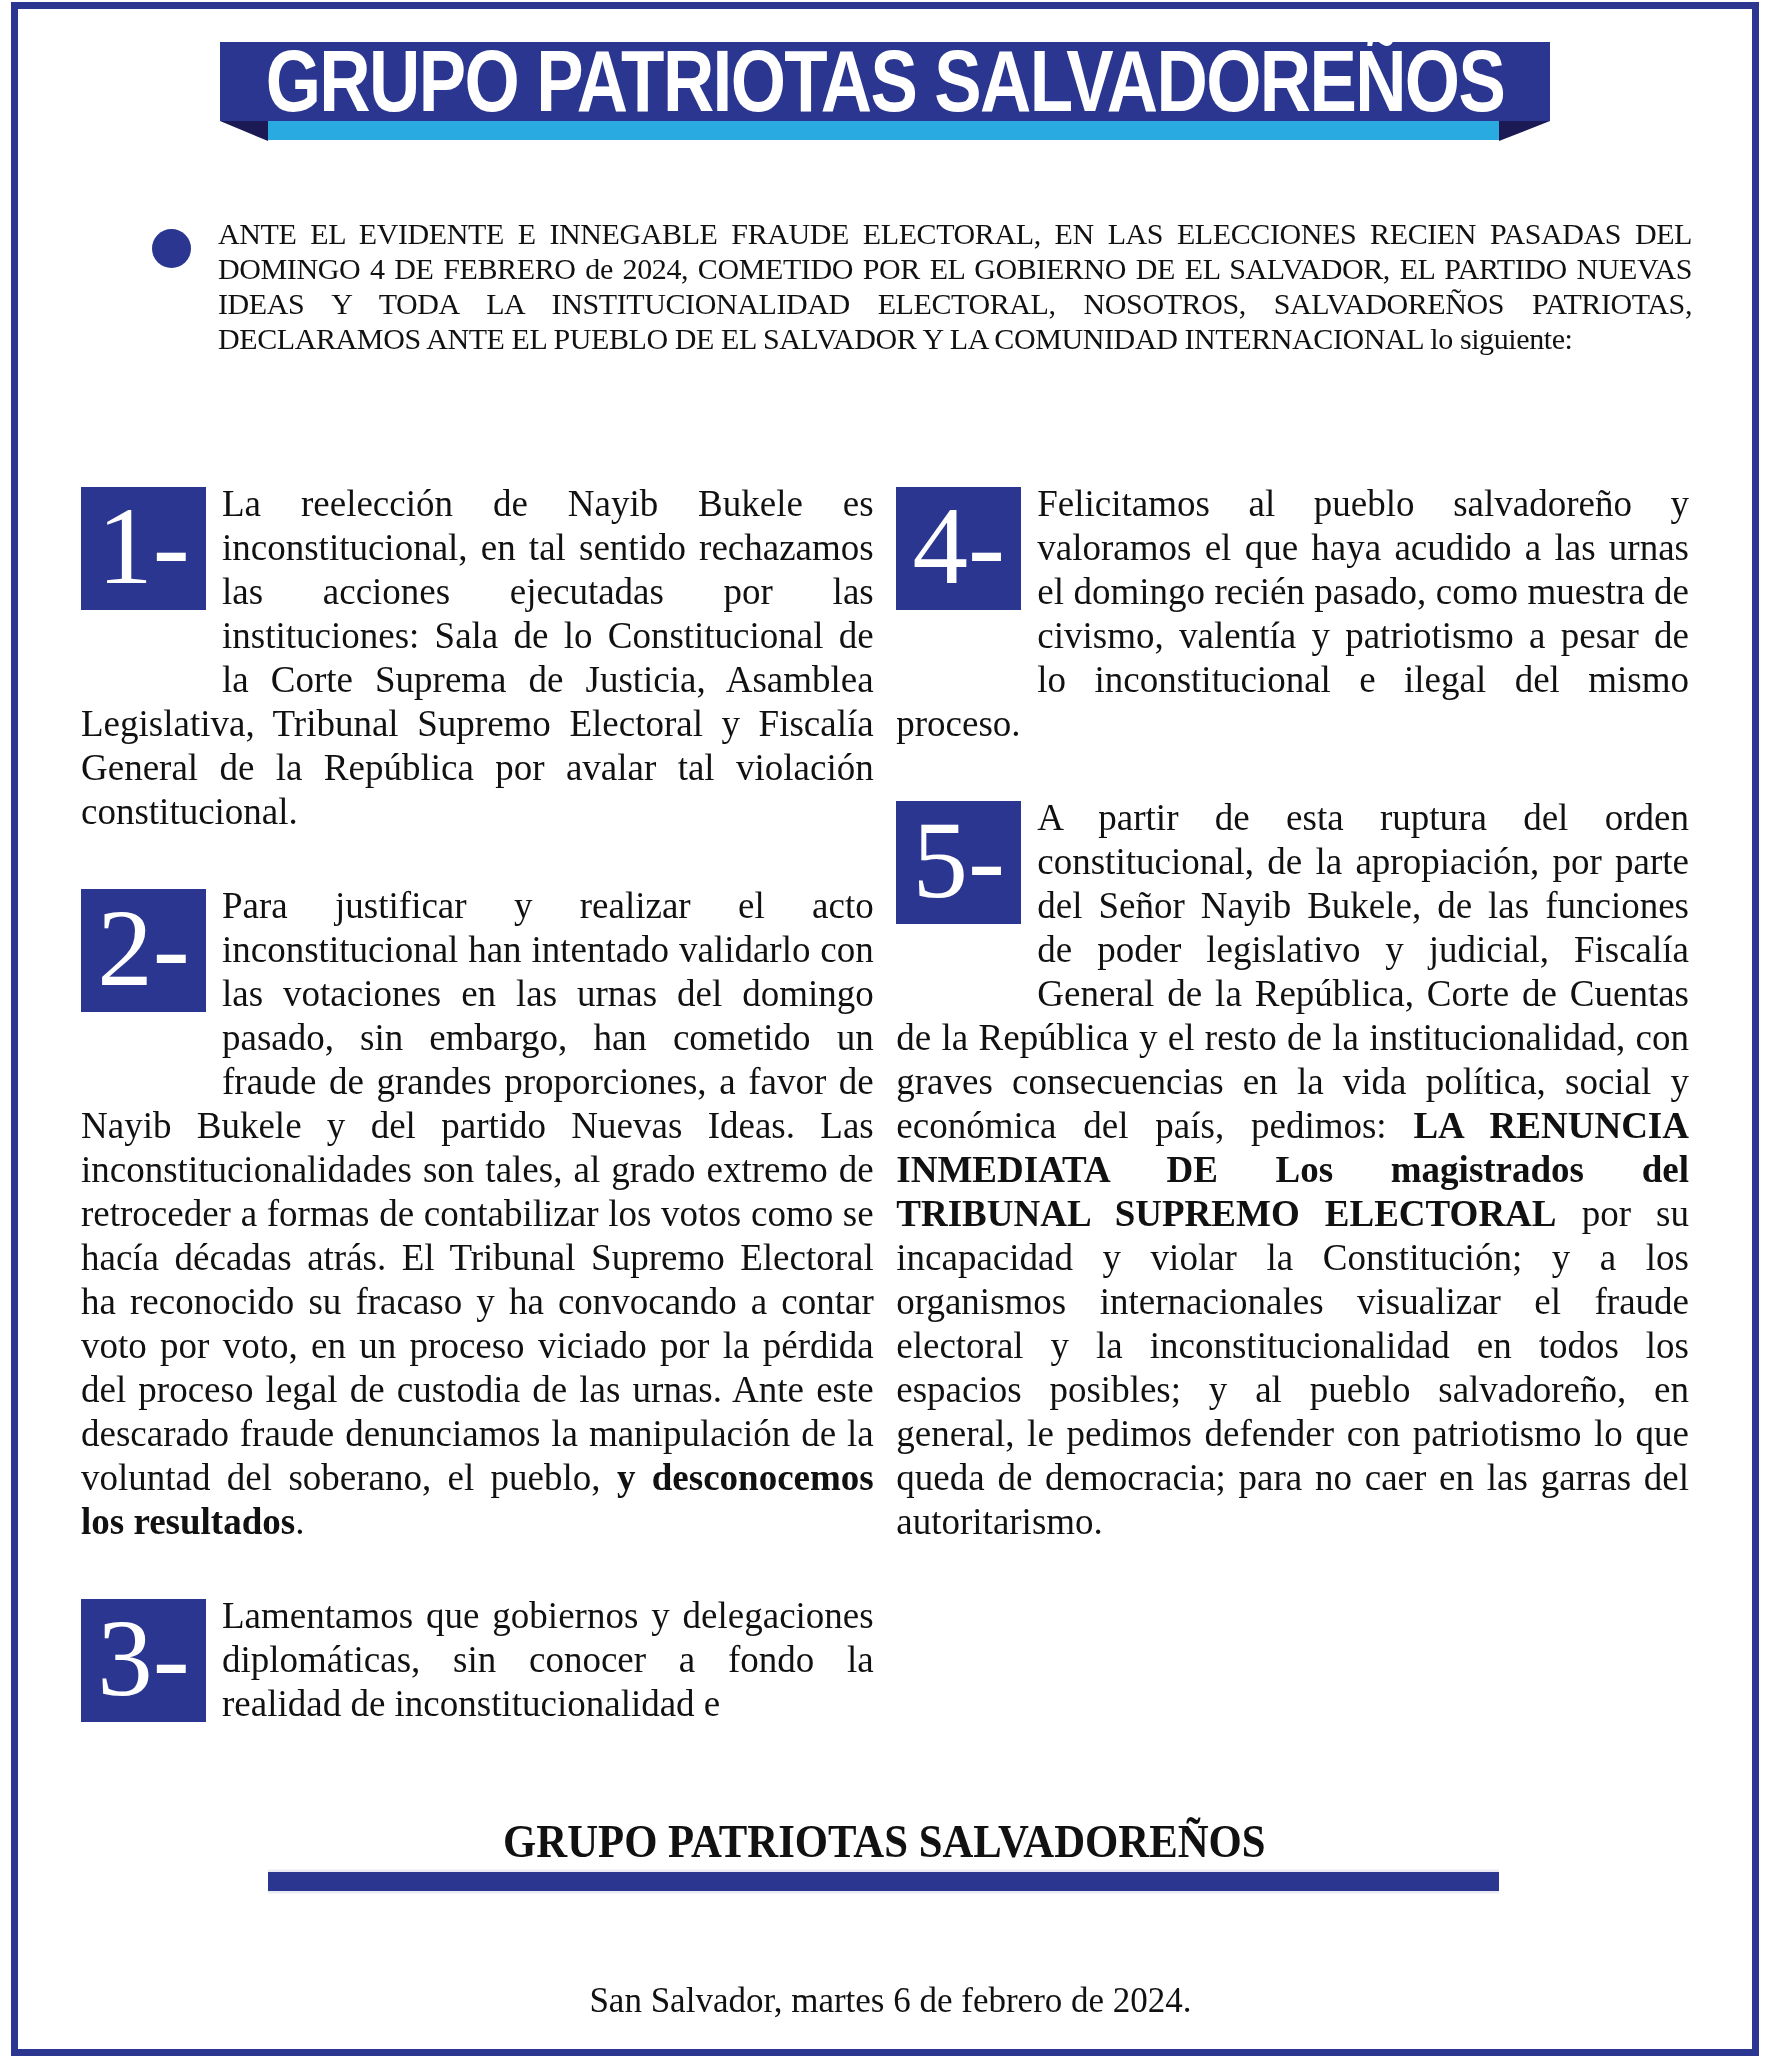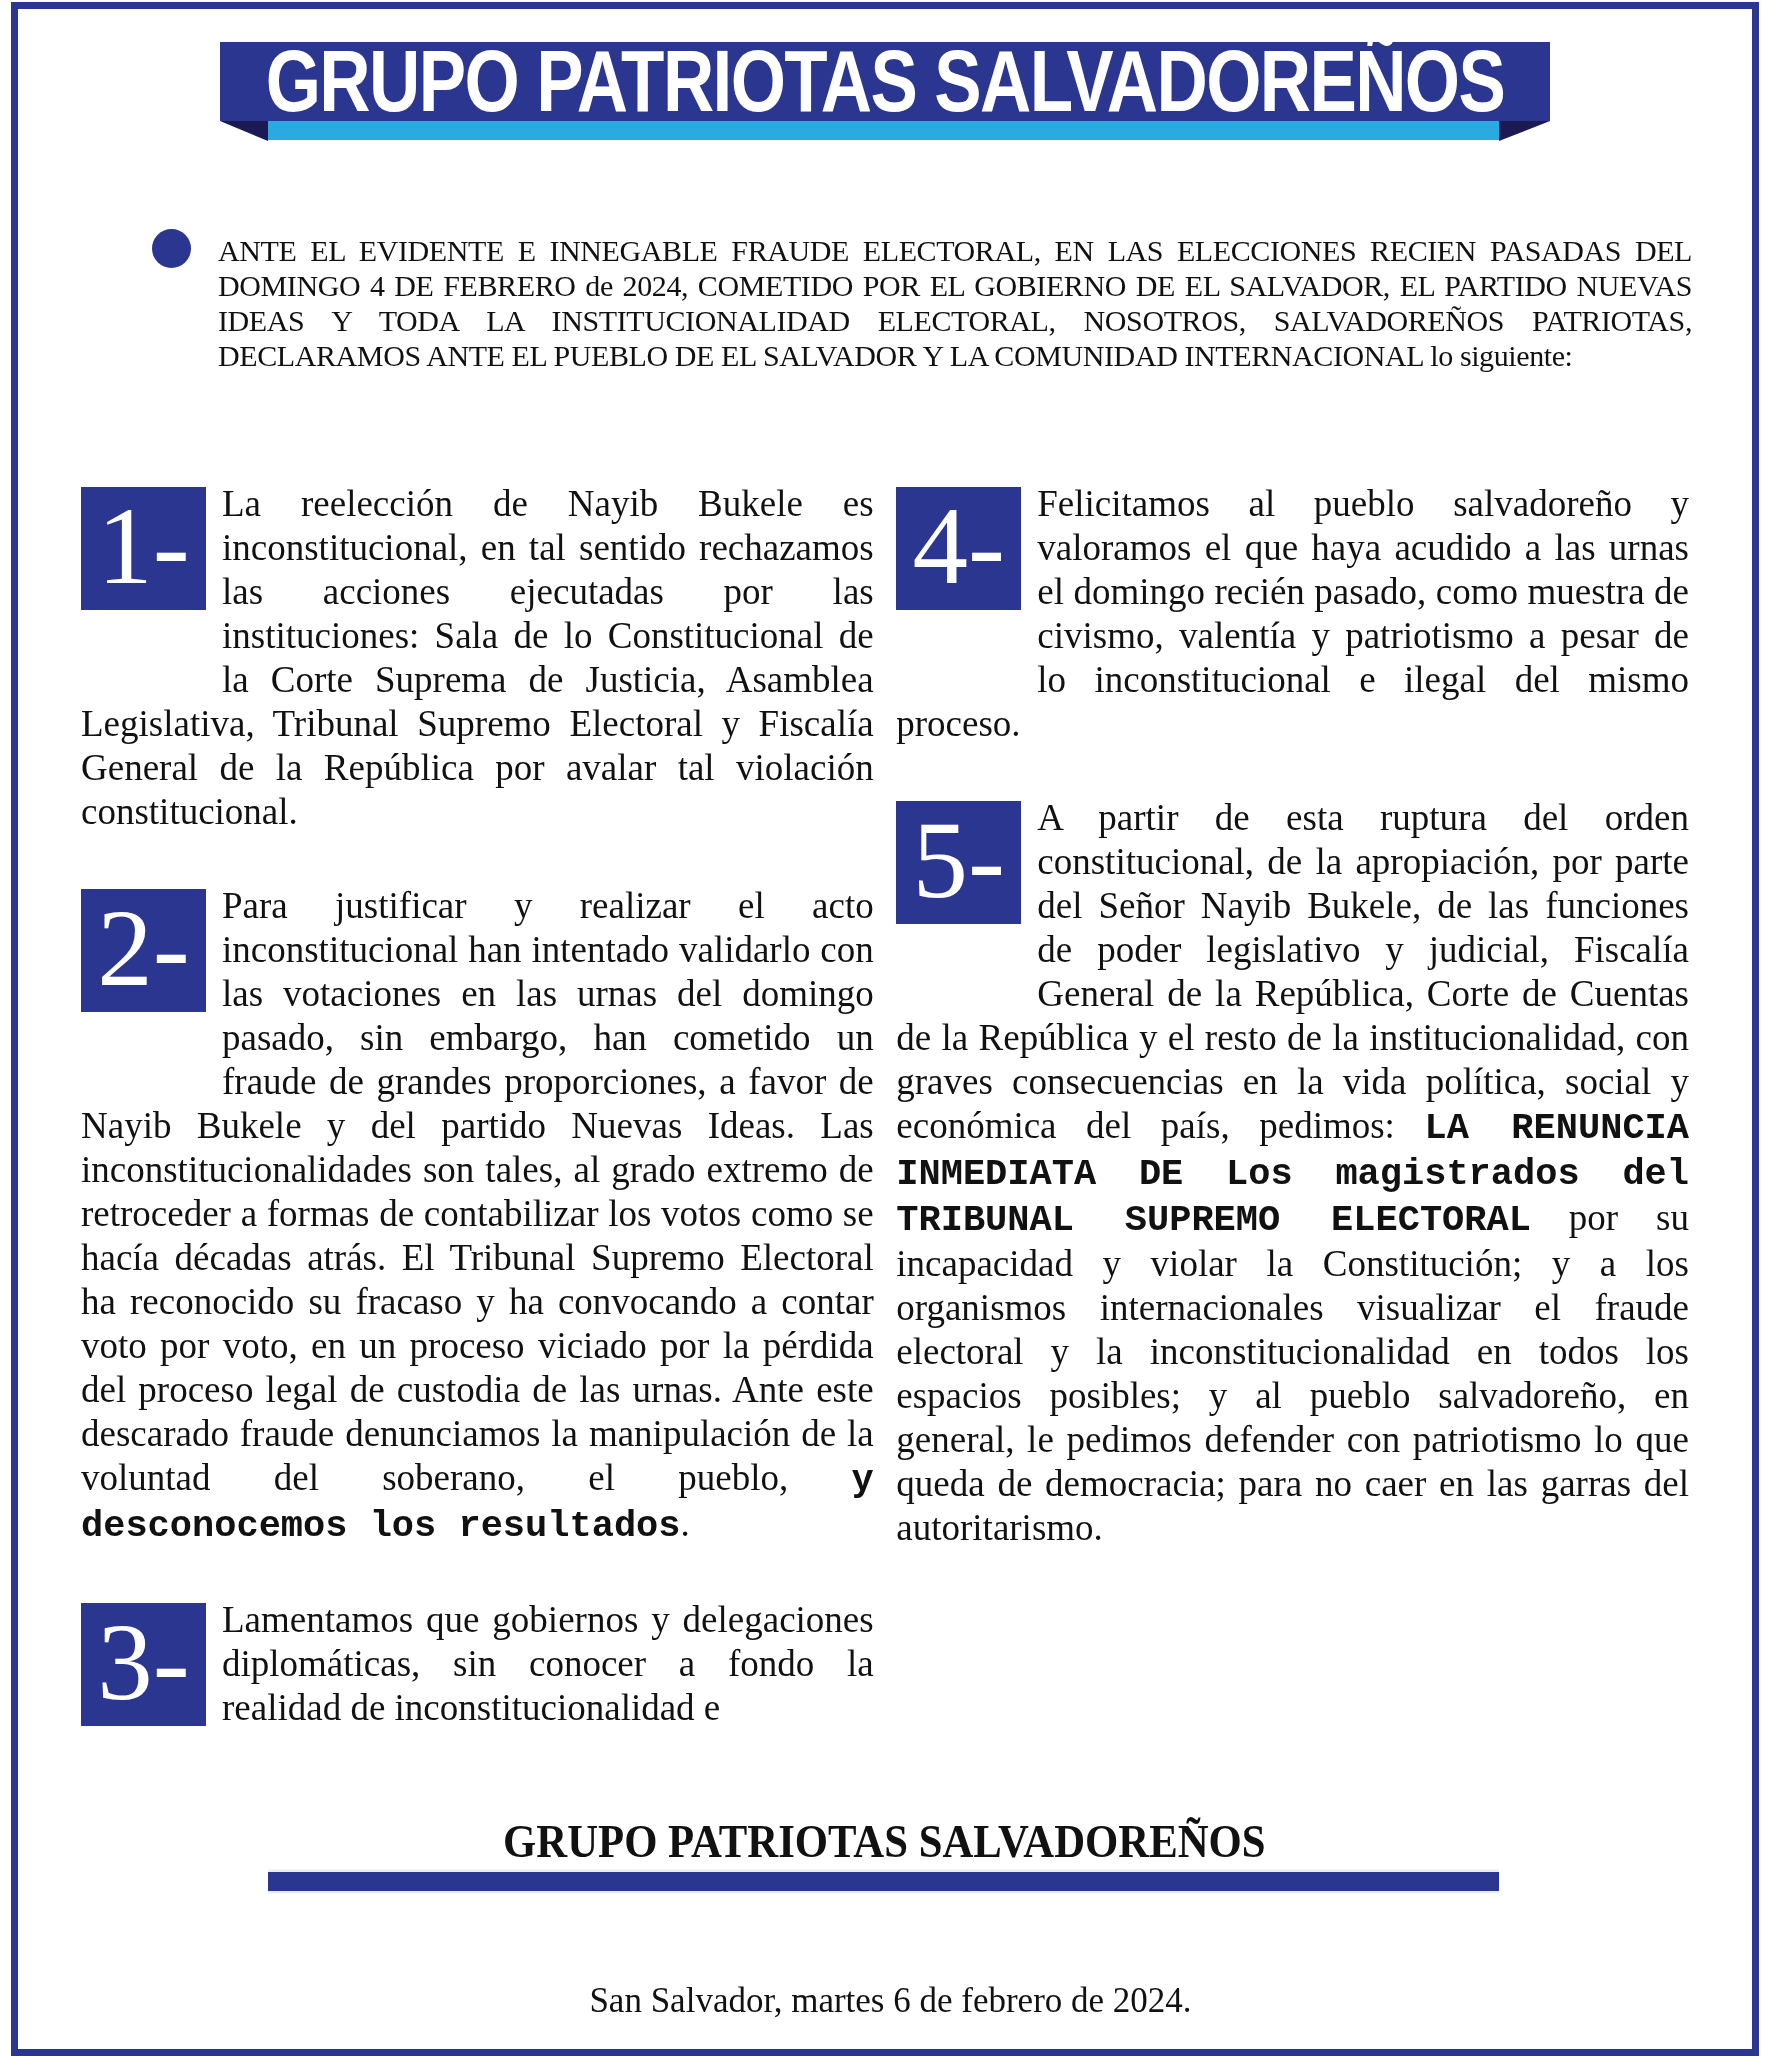--- a/index.html
+++ b/index.html
@@ -38,35 +38,35 @@
     position:absolute;right:0;top:79px;width:0;height:0;
     border-top:20px solid var(--fold-navy);border-right:51px solid transparent;
   }
   
   .intro{position:absolute;left:152px;top:216px;width:1540px;}
   .bullet{
     position:absolute;left:0;top:13px;width:39px;height:39px;border-radius:50%;
     background:var(--dark-blue);
   }
   .intro-text{
-    margin:17px 0 0 66px;font-size:30px;line-height:35px;text-align:justify;
+    margin:0 0 0 66px;font-size:30px;line-height:35px;text-align:justify;
     letter-spacing:-0.4px;
   }
   
   .columns{position:absolute;left:81px;top:482px;width:1608px;display:flex;gap:22.6px;}
   .col{width:793px;}
   .para{margin:0 0 50px 0;font-size:37px;line-height:44px;text-align:justify;}
   .para:last-child{margin-bottom:0;}
   .badge{
     float:left;width:125px;height:123px;margin:4.8px 16px 50px 0;
     background:var(--dark-blue);color:#ffffff;
     font-size:111px;line-height:118px;text-align:center;
     font-family:"Liberation Serif",serif;
   }
-  .bold{font-weight:bold;font-family:Liberation Mono, monospace;}
+  .bold{font-weight:bold;}
   
   .sig{
     position:absolute;left:0;top:1815px;width:100%;text-align:center;
   }
   .sig-inner{
     display:inline-block;font-weight:bold;font-size:45px;white-space:nowrap;
     transform:scale(0.95,1.05);transform-origin:center;letter-spacing:0;
   }
   .sig-bar{
     position:absolute;left:268px;top:1872px;width:1231px;height:18.5px;

